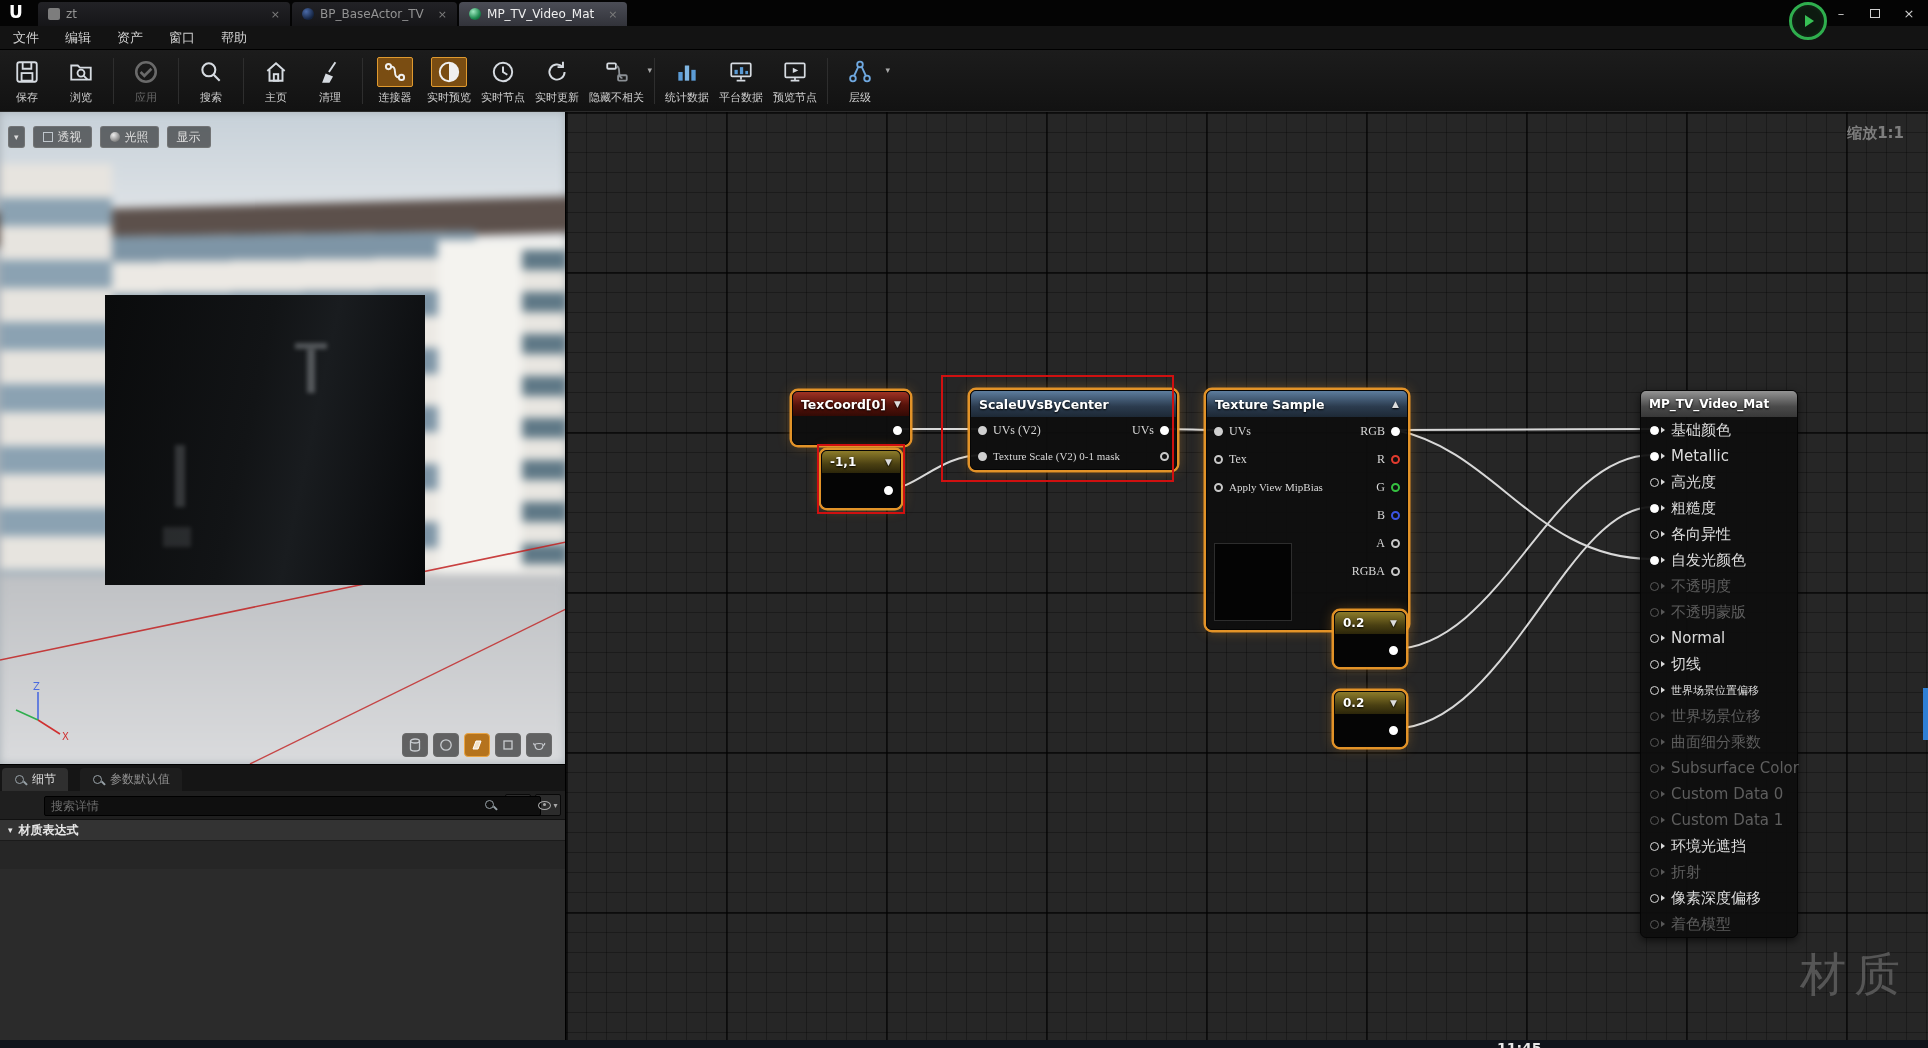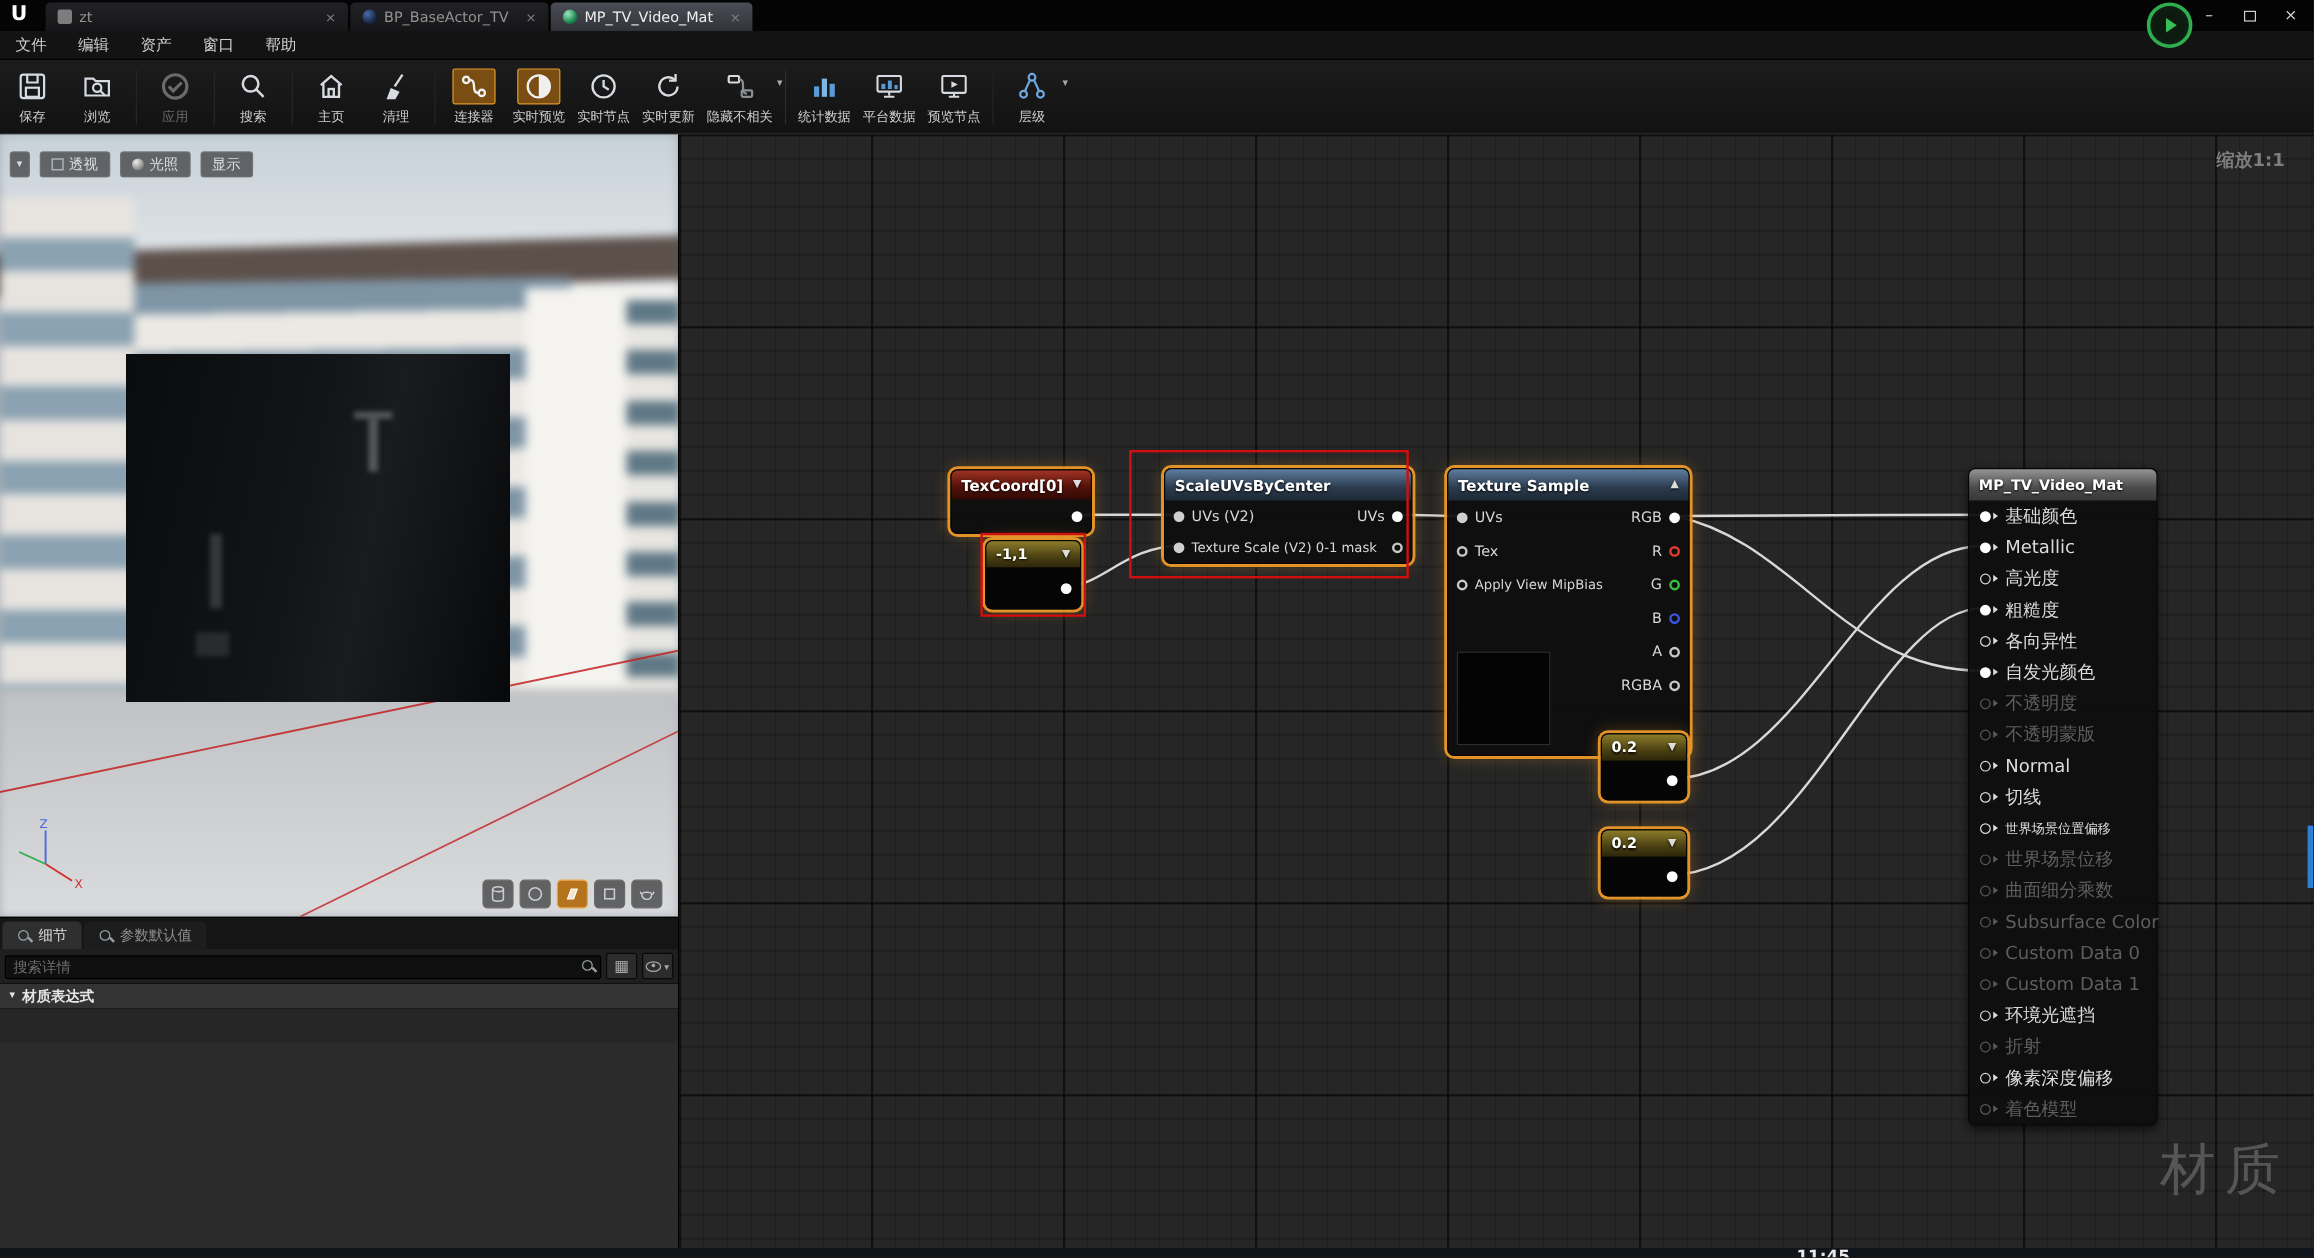--- a/index.html
+++ b/index.html
@@ -70,31 +70,31 @@
   .vp-btn.small { padding:2px 5px; font-size:9px; }
   .persp-ic { width:10px; height:10px; border:1.5px solid #bfc6cc; }
   .lit-ic { width:10px; height:10px; border-radius:50%; background:radial-gradient(circle at 35% 30%,#eee,#555); }
   .vp-meshbar { position:absolute; right:13px; top:621px; display:flex; gap:5px; }
   .mesh-btn { width:26px; height:24px; border-radius:4px; background:rgba(18,18,18,.6); border:1px solid #6a6a6a;
     display:flex; align-items:center; justify-content:center; }
   .mesh-btn.active { background:#b5731d; border-color:#eaa544; }
 
   
   #details { position:absolute; left:0; top:764px; width:566px; height:276px; background:#262626; border-right:1px solid #000; border-top:1px solid #000; }
-  .dt-tabs { height:26px; background:#151515; display:flex; align-items:flex-end; padding-left:2px; }
+  .dt-tabs { height:26px; background:#151515; display:flex; align-items:flex-end; padding-left:2px;gap:10px; }
   .dt-tab { height:23px; display:flex; align-items:center; gap:6px; padding:0 12px; margin-right:2px;
     border-radius:4px 4px 0 0; font-size:12px; background:#1d1d1d; color:#8f8f8f; }
   .dt-tab.active { background:#2f2f2f; color:#dedede; }
   .mag { width:12px; height:12px; position:relative; display:inline-block; flex:none; }
   .mag::before { content:""; position:absolute; left:1px; top:1px; width:7px; height:7px; border:1.5px solid #98a2a8; border-radius:50%; }
   .mag::after { content:""; position:absolute; left:8.5px; top:8.5px; width:4.5px; height:1.6px; background:#98a2a8; transform:rotate(45deg); }
   .dt-searchrow { height:28px; display:flex; align-items:center; gap:4px; padding:0 4px; background:#1f1f1f; }
   .dt-search { position:relative; flex:1; }
   .dt-search input { width:100%; height:20px; background:#0f0f0f; border:1px solid #000; border-radius:2px;
-    color:#ddd; font-size:12px; padding:0 22px 0 6px; outline:none; font-family:inherit; }
+    color:#ddd; font-size:12px; padding:0 22px 0 6px; outline:none; font-family:inherit;margin-left:40px; }
   .dt-search input::placeholder { color:#6d6d6d; }
   .dt-search .mag { position:absolute; right:5px; top:4px; }
   .dt-ibtn { width:26px; height:22px; background:#2c2c2c; border:1px solid #090909; border-radius:2px;
     display:flex; align-items:center; justify-content:center; color:#a8a8a8; font-size:13px; gap:2px; }
   .eye { width:13px; height:9px; border:1.5px solid #a8a8a8; border-radius:50%; position:relative; }
   .eye::after { content:""; position:absolute; left:3.4px; top:1.6px; width:3px; height:3px; background:#a8a8a8; border-radius:50%; }
   .dt-section { height:22px; background:#333; display:flex; align-items:center; gap:6px; padding:0 8px;
     font-size:12px; font-weight:bold; color:#e6e6e6; border-top:1px solid #111; border-bottom:1px solid #1b1b1b; }
   .dt-row { height:28px; display:flex; align-items:center; background:#242424; border-bottom:1px solid #1c1c1c; }
   .dt-row .lbl { width:238px; padding-left:16px; font-size:12px; color:#c6c6c6; }
@@ -119,21 +119,21 @@
     box-shadow:0 3px 8px rgba(0,0,0,.6); }
   .node.sel { box-shadow:0 0 0 2.5px rgba(235,152,40,.95), 0 0 14px rgba(235,152,40,.4); }
   .hdr { display:flex; align-items:center; justify-content:space-between; padding:0 8px; border-radius:5px 5px 0 0;
     font-weight:bold; font-size:12.5px; color:#fff; text-shadow:0 1px 2px #000; white-space:nowrap; }
   .hdr .tri { font-size:9px; color:#ddd; margin-left:8px; }
   .hdr-red { background:linear-gradient(#a03324,#56120a 55%,#330a05); }
   .hdr-olive { background:linear-gradient(#8d7c2a,#4a4012 60%,#2c260a); }
   .hdr-blue { background:linear-gradient(#5d7d9e,#2b3b4e 60%,#1d2936); }
   .hdr-gray { background:linear-gradient(#949494,#4a4a4a 60%,#383838); }
   .frow { height:26px; display:flex; align-items:center; justify-content:space-between; padding:0 7px;
-    font-size:12px; color:#d8d8d8; white-space:nowrap; }
+    font-size:12px; color:#d8d8d8; white-space:nowrap;font-family:Liberation Serif, serif; }
   .frow.h28 { height:28px; }
   .fl,.fr { display:flex; align-items:center; gap:6px; }
   .fpin { width:9px; height:9px; border:2px solid #c8c8c8; border-radius:50%; flex:none; }
   .fpin.filled { background:#fff; border-color:#fff; }
   .fpin.gfill { background:#cfcfcf; border-color:#cfcfcf; }
   .fpin.red { border-color:#e23b2e; } .fpin.green { border-color:#35c040; } .fpin.blue { border-color:#3b54e2; }
   .tex-preview { position:absolute; left:7px; bottom:8px; width:78px; height:78px; background:#040404; border:1px solid #2d2d2d; }
   .outpin-row { height:30px; display:flex; align-items:center; justify-content:flex-end; padding:0 7px; }
   .mrow { height:26px; display:flex; align-items:center; padding-left:9px; }
   .mpin { width:9px; height:9px; border:1.5px solid #dadada; border-radius:50%; position:relative; flex:none; }

